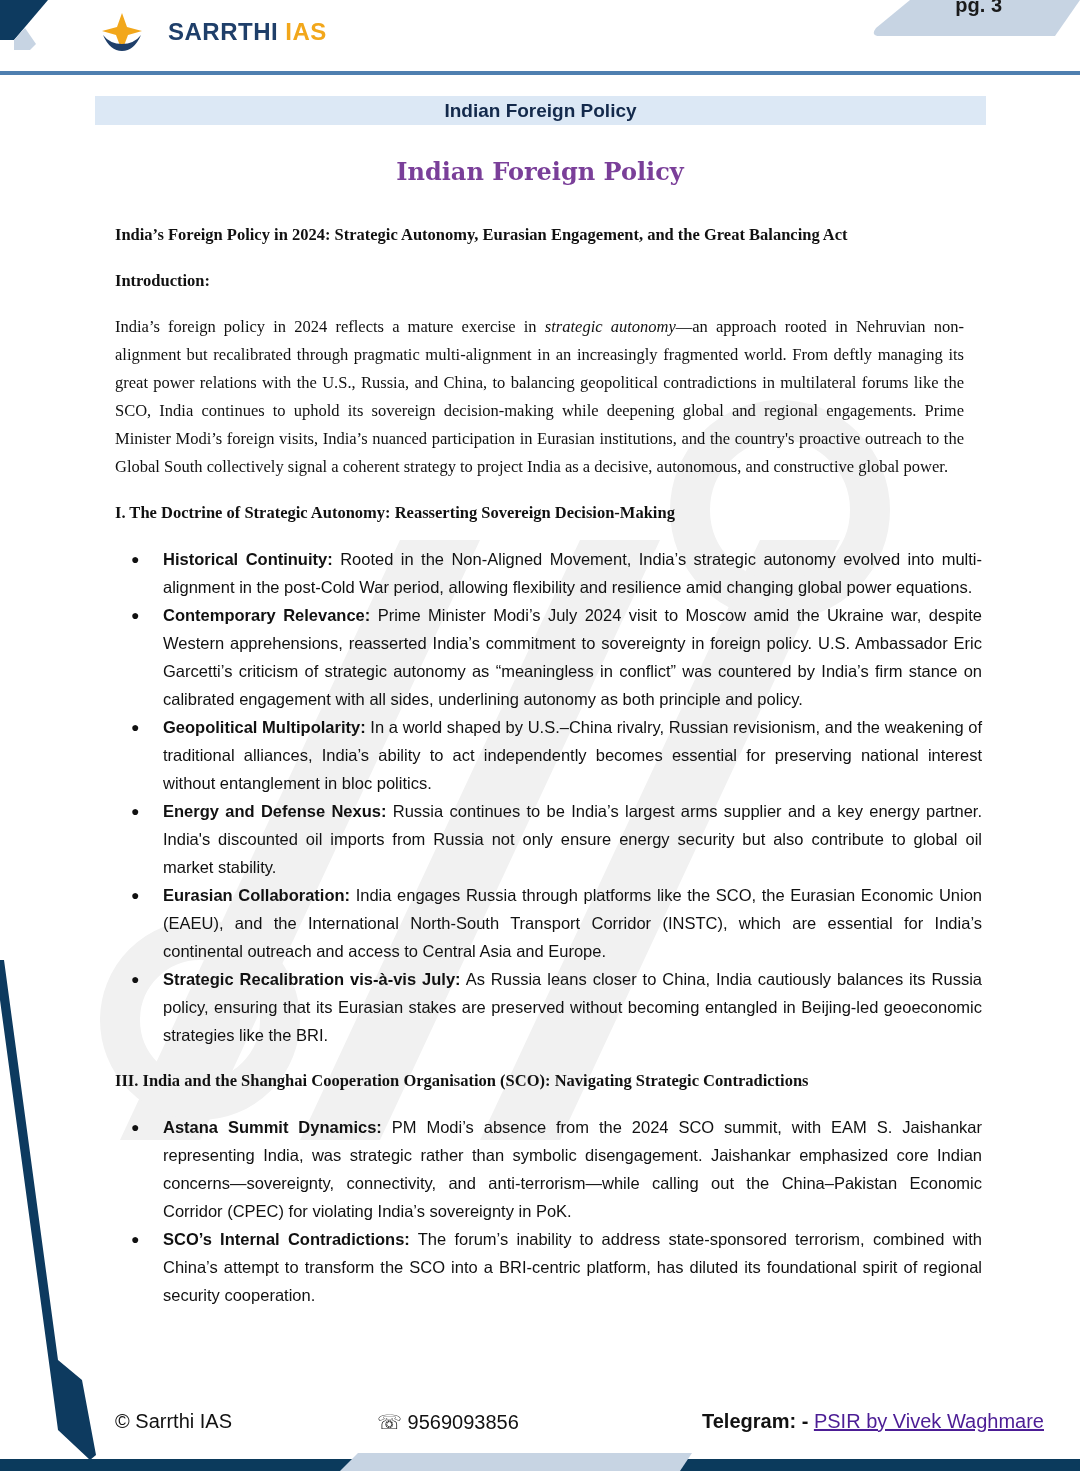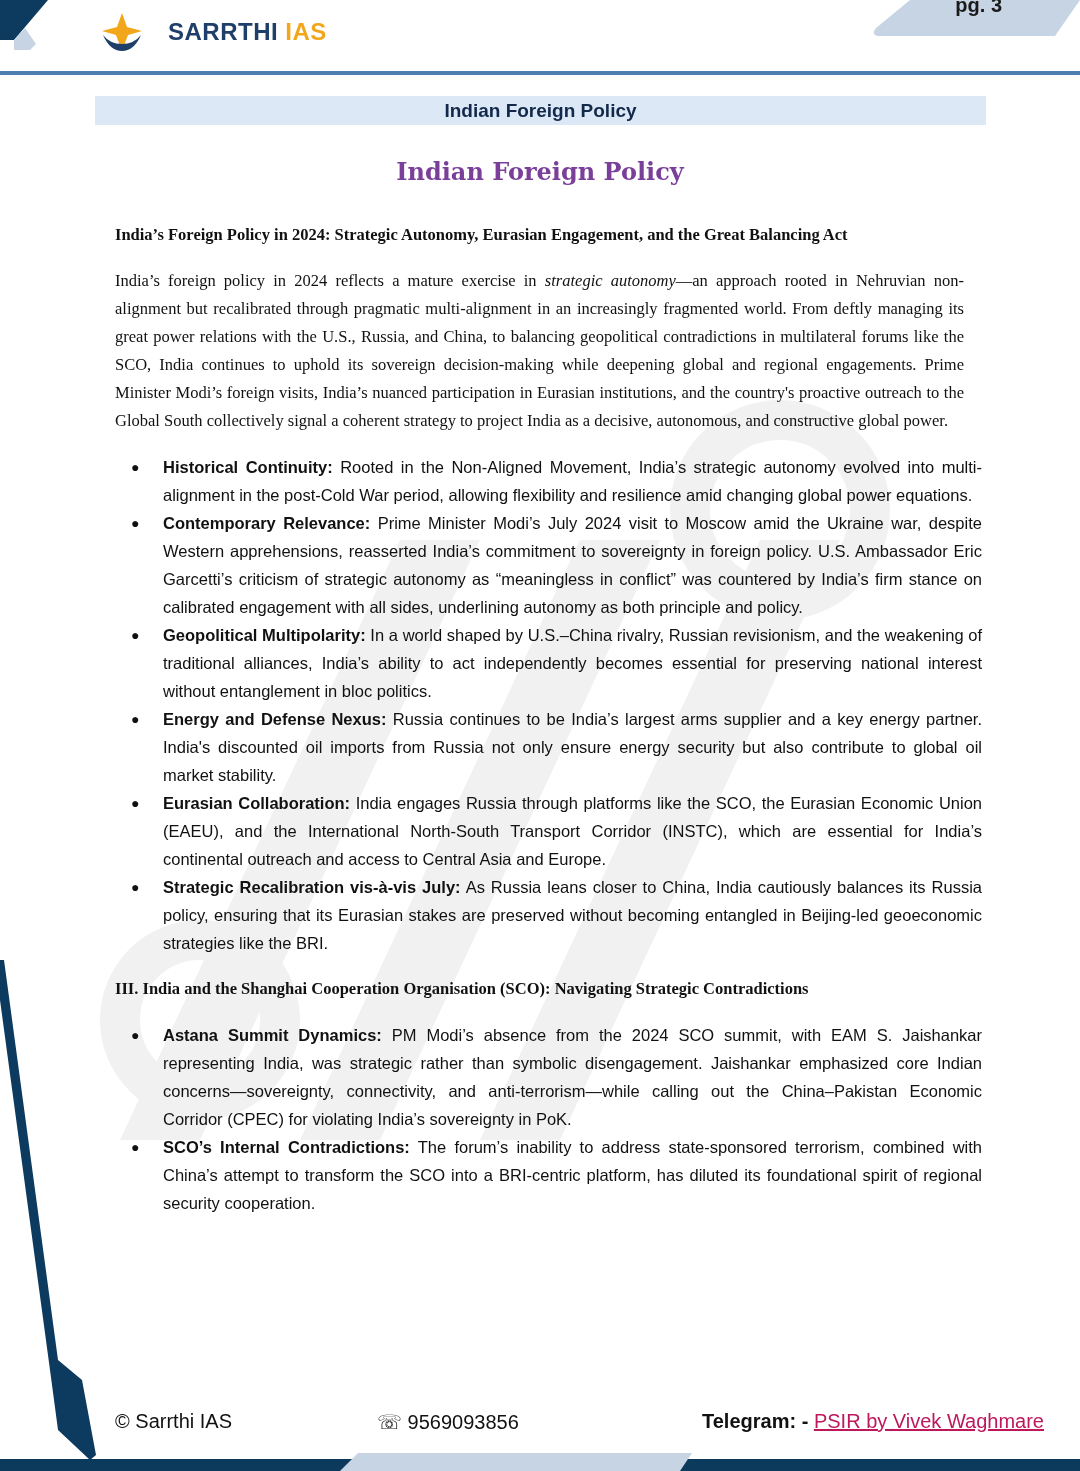--- a/index.html
+++ b/index.html
@@ -60,21 +60,21 @@
     position: absolute; left: 0; top: 960px; width: 100px; height: 500px;
   }
   .footer {
     position: absolute; top: 1410px; left: 0; right: 0; height: 28px;
     font-size: 20px;
   }
   .footer .copy { position: absolute; left: 115px; }
   .footer .phone { position: absolute; left: 377px; }
   .footer .tg { position: absolute; left: 702px; }
   .footer .tg .lbl { font-weight: 700; }
-  .footer .tg a { color: #be185d; text-decoration: underline; }
+  .footer .tg a { color: #4c1d95; text-decoration: underline; }
   .footer-bar {
     position: absolute; left: 0; right: 0; top: 1459px; height: 12px;
     background: #0b3a5c;
   }
   .footer-tab {
     position: absolute; left: 340px; top: 1453px; width: 352px; height: 18px;
   }
 </style>
 </head>
 <body>
@@ -111,22 +111,24 @@
     <polygon points="40,760 320,160 400,160 120,760"></polygon>
     <polygon points="220,760 500,160 580,160 300,760"></polygon>
     <polygon points="400,760 680,160 760,160 480,760"></polygon>
     <circle cx="700" cy="130" r="90" fill="none" stroke="#f1f1f1" stroke-width="40"></circle>
     <circle cx="120" cy="640" r="80" fill="none" stroke="#f1f1f1" stroke-width="40"></circle>
   </g>
 </svg>
 
 <div class="content">
   <p class="bold">India’s Foreign Policy in 2024: Strategic Autonomy, Eurasian Engagement, and the Great Balancing Act</p>
+  <p class="bold">Introduction:</p>
   <p><span>India’s foreign policy in 2024 reflects a mature exercise in </span><em>strategic autonomy</em><span>—an approach rooted in Nehruvian non-alignment but recalibrated through pragmatic multi-alignment in an increasingly fragmented world. From deftly managing its great power relations with the U.S., Russia, and China, to balancing geopolitical contradictions in multilateral forums like the SCO, India continues to uphold its sovereign decision-making while deepening global and regional engagements. Prime Minister Modi’s foreign visits, India’s nuanced participation in Eurasian institutions, and the country's proactive outreach to the Global South collectively signal a coherent strategy to project India as a decisive, autonomous, and constructive global power.</span></p>
 
+  <p class="bold">I. The Doctrine of Strategic Autonomy: Reasserting Sovereign Decision-Making</p>
   <ul>
     <li><span class="bullet">●</span><span class="bold">Historical Continuity:</span><span> Rooted in the Non-Aligned Movement, India’s strategic autonomy evolved into multi-alignment in the post-Cold War period, allowing flexibility and resilience amid changing global power equations.</span></li>
     <li><span class="bullet">●</span><span class="bold">Contemporary Relevance:</span><span> Prime Minister Modi’s July 2024 visit to Moscow amid the Ukraine war, despite Western apprehensions, reasserted India’s commitment to sovereignty in foreign policy. U.S. Ambassador Eric Garcetti’s criticism of strategic autonomy as “meaningless in conflict” was countered by India’s firm stance on calibrated engagement with all sides, underlining autonomy as both principle and policy.</span></li>
     <li><span class="bullet">●</span><span class="bold">Geopolitical Multipolarity:</span><span> In a world shaped by U.S.–China rivalry, Russian revisionism, and the weakening of traditional alliances, India’s ability to act independently becomes essential for preserving national interest without entanglement in bloc politics.</span></li>
   </ul>
 
   <ul>
     <li><span class="bullet">●</span><span class="bold">Energy and Defense Nexus:</span><span> Russia continues to be India’s largest arms supplier and a key energy partner. India's discounted oil imports from Russia not only ensure energy security but also contribute to global oil market stability.</span></li>
     <li><span class="bullet">●</span><span class="bold">Eurasian Collaboration:</span><span> India engages Russia through platforms like the SCO, the Eurasian Economic Union (EAEU), and the International North-South Transport Corridor (INSTC), which are essential for India’s continental outreach and access to Central Asia and Europe.</span></li>
     <li><span class="bullet">●</span><span class="bold">Strategic Recalibration vis-à-vis July:</span><span> As Russia leans closer to China, India cautiously balances its Russia policy, ensuring that its Eurasian stakes are preserved without becoming entangled in Beijing-led geoeconomic strategies like the BRI.</span></li>

